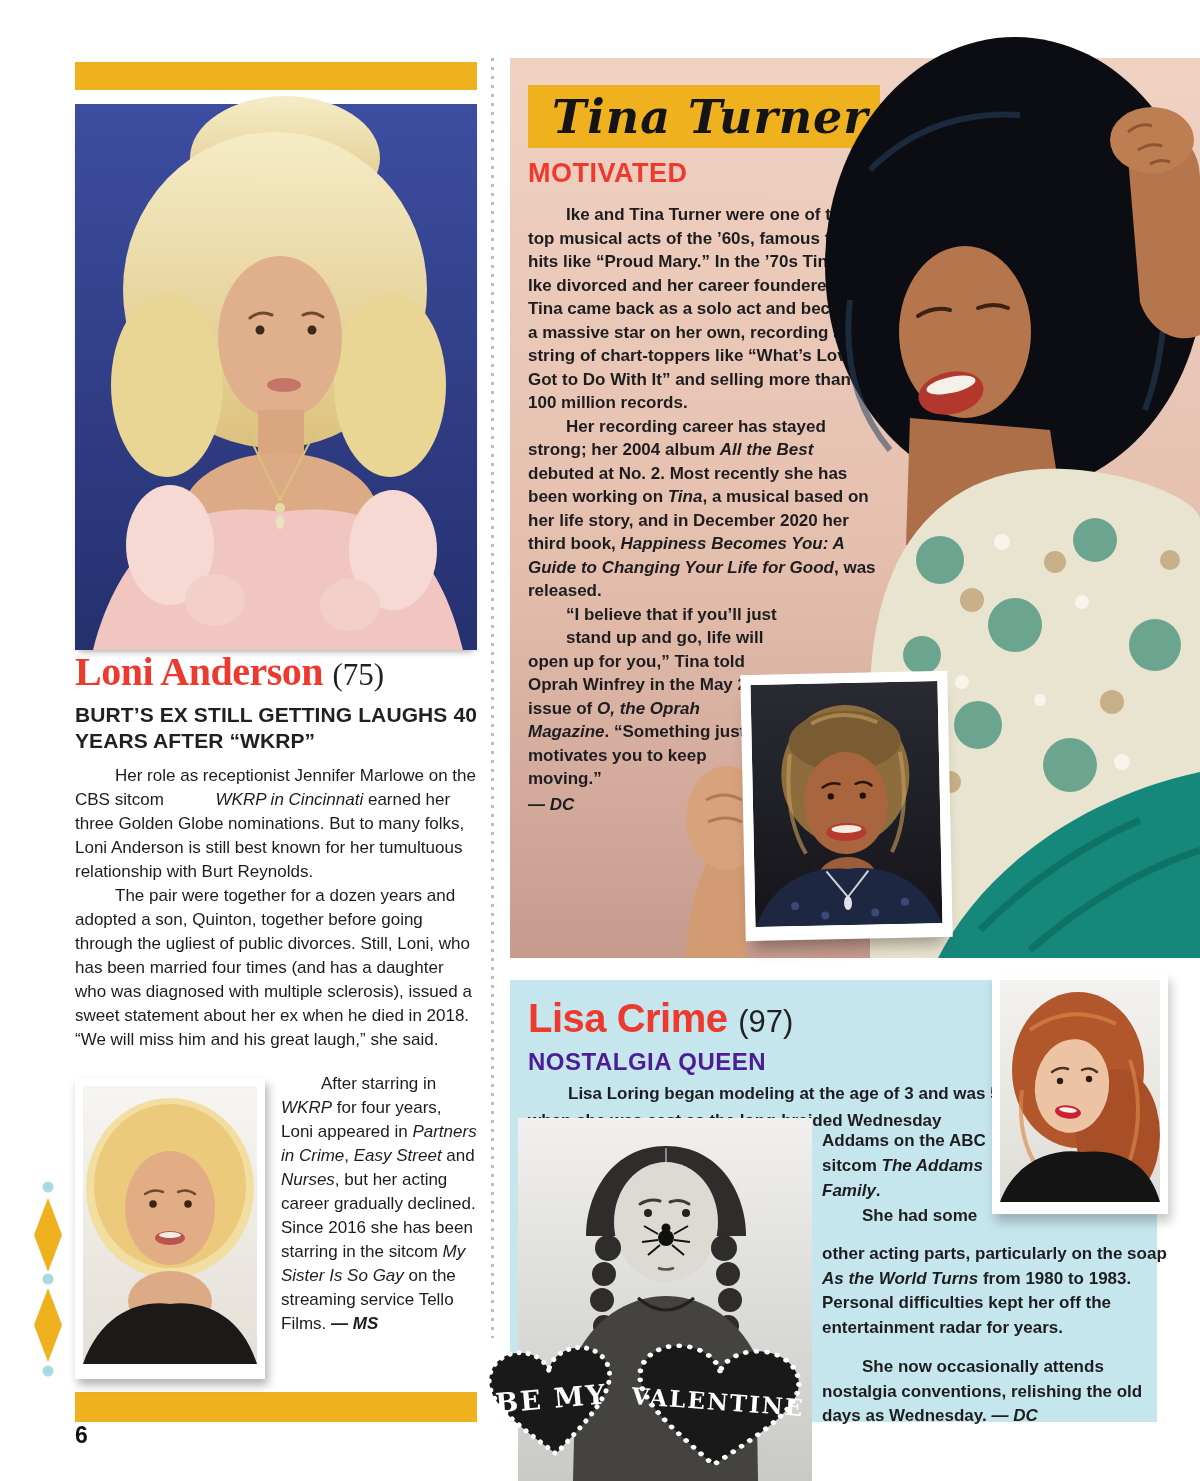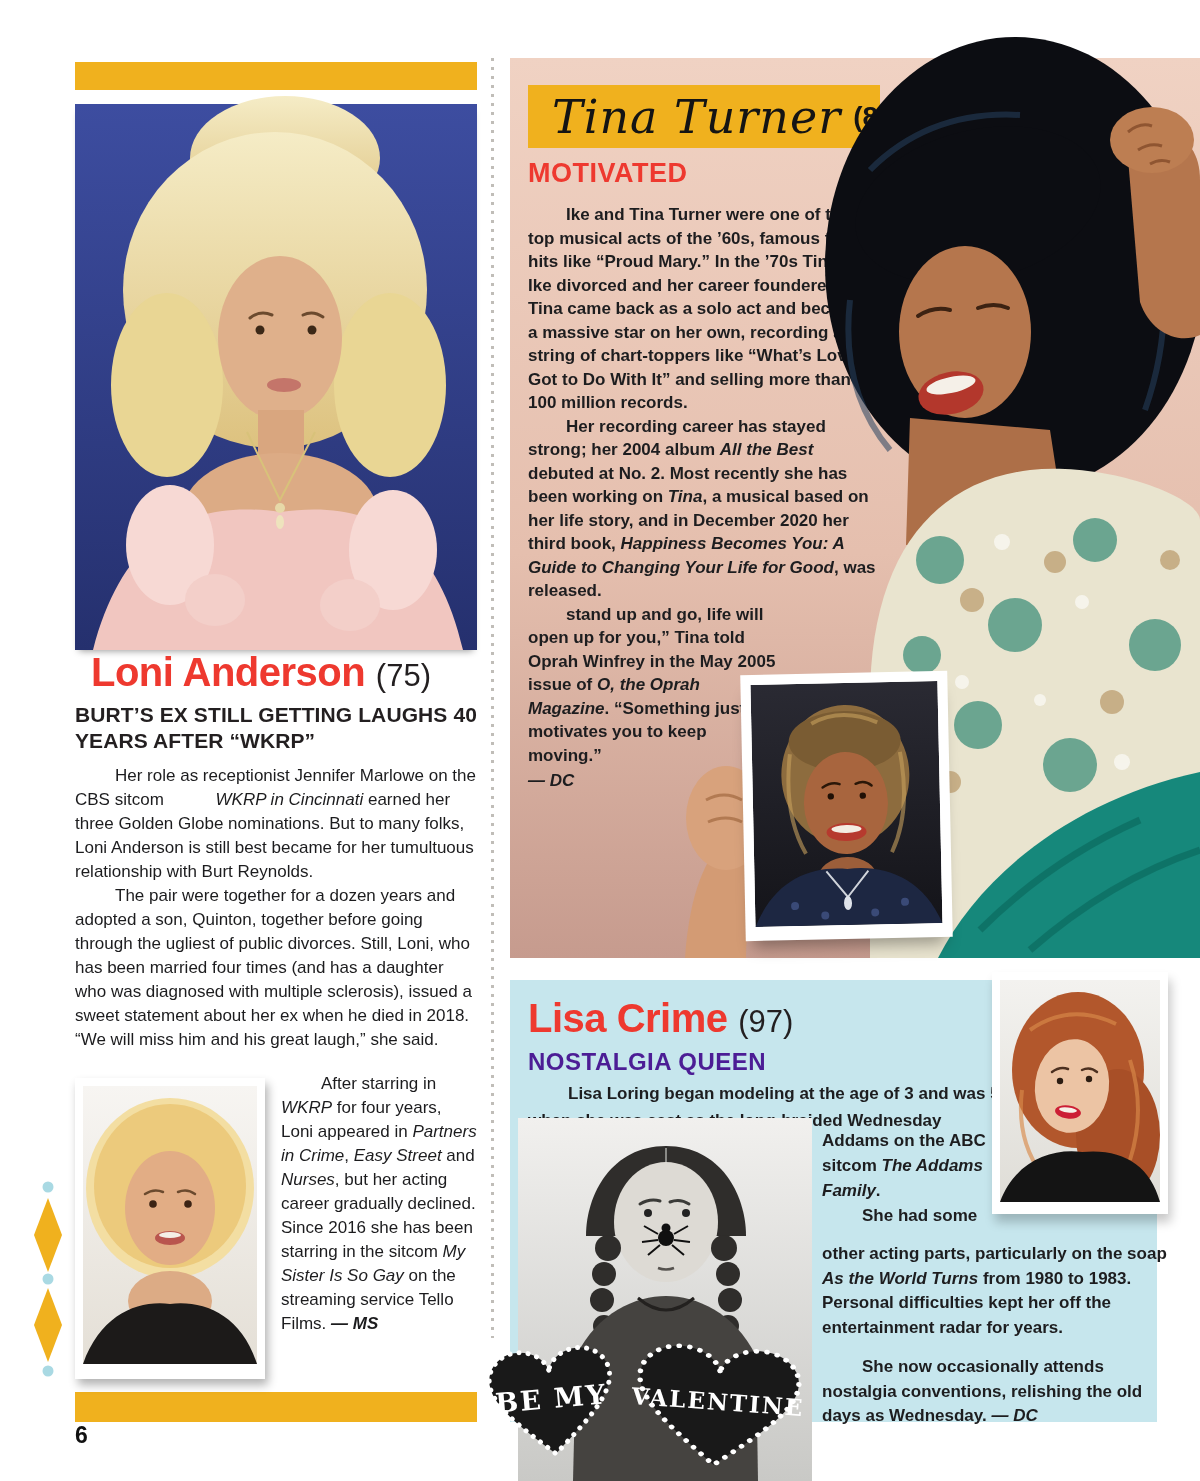--- a/index.html
+++ b/index.html
@@ -8,42 +8,42 @@
   .abs{position:absolute;}
   
   
   .ybar{background:#f0b11e;}
   #bar-top{left:75px;top:62px;width:402px;height:28px;z-index:1;}
   #bar-bottom{left:75px;top:1392px;width:402px;height:30px;z-index:1;}
   #page-num{left:75px;top:1422px;font-size:23px;font-weight:700;color:#111;z-index:2;}
   #loni-photo{left:75px;top:104px;width:402px;height:546px;z-index:2;overflow:visible;
               box-shadow:0 5px 7px -4px rgba(0,0,0,.4);}
   #loni-photo svg{position:absolute;left:0;top:-24px;}
-  #loni-head{left:91px;top:652px;width:402px;z-index:2;}
+  #loni-head{left:75px;top:652px;width:402px;z-index:2;font-family:Liberation Serif, serif;}
   .headline{font-size:40px;font-weight:800;letter-spacing:-.5px;color:#ee392f;line-height:1;}
   .headline .age{font-size:31px;font-weight:400;color:#231f20;letter-spacing:0;}
   #loni-sub{left:75px;top:702px;width:402px;font-size:21px;font-weight:800;line-height:1.26;
             color:#231f20;z-index:2;letter-spacing:.1px;}
   #loni-text{left:75px;top:764px;width:402px;font-size:17px;font-weight:400;line-height:24px;
              color:#1c1c1e;z-index:2;}
   .para{margin:0;text-indent:40px;}
   #loni-wrap{left:75px;top:1072px;width:402px;font-size:17px;font-weight:400;line-height:24px;
              color:#1c1c1e;z-index:2;}
   .frame{background:#fff;box-shadow:3px 6px 9px rgba(0,0,0,.30);}
   #loni-photo2{float:left;width:174px;padding:8px;margin:6px 16px 4px 0;}
   
   #col-dots{left:491px;top:58px;width:3px;height:1280px;z-index:0;
             background:repeating-linear-gradient(180deg,#c0bdb8 0 3px,transparent 3px 9px);}
   
   #pink{left:510px;top:58px;width:690px;height:900px;z-index:1;overflow:visible;
         background:linear-gradient(180deg,#f0d2c3 0%,#e5bfae 55%,#c69b8e 100%);}
   #tina-fig{position:absolute;left:0;top:-58px;width:690px;height:958px;z-index:4;pointer-events:none;}
   #tina-banner{position:absolute;left:18px;top:27px;width:352px;height:63px;background:#f0b11e;z-index:2;
                display:flex;align-items:center;padding-left:24px;box-sizing:border-box;overflow:visible;}
-  #tina-banner .script{font-family:"DejaVu Serif",serif;font-style:italic;font-weight:400;
+  #tina-banner .script{font-family:"DejaVu Serif",serif;font-style:italic;font-weight:700;
                        font-size:46px;line-height:60px;color:#141414;letter-spacing:1px;white-space:nowrap;}
   #tina-banner .age{font-size:28px;font-weight:600;color:#141414;margin-left:12px;}
   #tina-kicker{position:absolute;left:18px;top:100px;font-size:27px;font-weight:800;color:#ee392f;
                letter-spacing:.5px;z-index:3;}
   #tina-text{position:absolute;left:18px;top:145px;width:348px;font-size:17px;font-weight:700;
              line-height:23.5px;color:#1d1d1f;z-index:3;}
   #tina-text .para{text-indent:38px;}
   #tina-p3rest{width:252px;text-indent:0;}
   .byline{font-style:italic;font-weight:700;margin-top:2px;}
   #tina-inset{position:absolute;left:233px;top:615px;padding:10px;z-index:6;
@@ -122,21 +122,21 @@
   </div>
 
   <div class="abs headline" id="loni-head">
     <span>Loni Anderson</span>
     <span class="age">(75)</span>
   </div>
 
   <div class="abs" id="loni-sub">BURT’S EX STILL GETTING LAUGHS 40 YEARS AFTER “WKRP”</div>
 
   <div class="abs" id="loni-text">
-    <p class="para"><span>Her role as receptionist Jennifer Marlowe on the CBS sitcom </span><span style="font-style: italic; margin-left: 47px;">WKRP in Cincinnati</span><span> earned her three Golden Globe nominations. But to many folks, Loni Anderson is still best became for her tumultuous relationship with Burt Reynolds.</span></p>
+    <p class="para"><span>Her role as receptionist Jennifer Marlowe on the CBS sitcom </span><span style="font-style: italic; margin-left: 47px;">WKRP in Cincinnati</span><span> earned her three Golden Globe nominations. But to many folks, Loni Anderson is still best known for her tumultuous relationship with Burt Reynolds.</span></p>
     <p class="para"><span>The pair were together for a dozen years and adopted a son, Quinton, together before going through the ugliest of public divorces. Still, Loni, who has been married four times (and has a daughter who was diagnosed with multiple sclerosis), issued a sweet statement about her ex when he died in 2018. “We will miss him and his great laugh,” she said.</span></p>
   </div>
 
   <div class="abs" id="loni-wrap">
     <div class="frame" id="loni-photo2">
       <svg width="174" height="278" viewBox="0 0 174 278">
         <defs>
           <linearGradient id="bgL2" x1="0" y1="0" x2="0" y2="1">
             <stop offset="0" stop-color="#f7f5f2"></stop>
               <stop offset="1" stop-color="#e4dfd6"></stop>
@@ -218,20 +218,21 @@
     <div id="tina-banner">
       <span class="script">Tina Turner</span>
       <span class="age">(81)</span>
     </div>
 
     <div id="tina-kicker">MOTIVATED</div>
 
     <div id="tina-text">
       <p class="para"><span>Ike and Tina Turner were one of the top musical acts of the ’60s, famous for hits like “Proud Mary.” In the ’70s Tina and Ike divorced and her career foundered. But Tina came back as a solo act and became a massive star on her own, recording a string of chart-toppers like “What’s Love Got to Do With It” and selling more than 100 million records.</span></p>
       <p class="para"><span>Her recording career has stayed strong; her 2004 album </span><span style="font-style: italic;">All the Best</span><span> debuted at No. 2. Most recently she has been working on </span><span style="font-style: italic;">Tina</span><span>, a musical based on her life story, and in December 2020 her third book, </span><span style="font-style: italic;">Happiness Becomes You: A Guide to Changing Your Life for Good</span><span>, was released.</span></p>
+      <p class="para"><span>“I believe that if you’ll just</span></p>
       <p class="para" id="tina-p3rest"><span>stand up and go, life will open up for you,” Tina told Oprah Winfrey in the May 2005 issue of </span><span style="font-style: italic;">O, the Oprah Magazine</span><span>. “Something just motivates you to keep moving.”</span></p>
       <div class="byline">— DC</div>
     </div>
 
     <div id="tina-inset">
       <svg width="187" height="242" viewBox="0 0 187 242">
         <defs>
           <linearGradient id="bgT2" x1="0" y1="0" x2="0" y2="1">
             <stop offset="0" stop-color="#2a2a33"></stop>
               <stop offset="1" stop-color="#141419"></stop>

